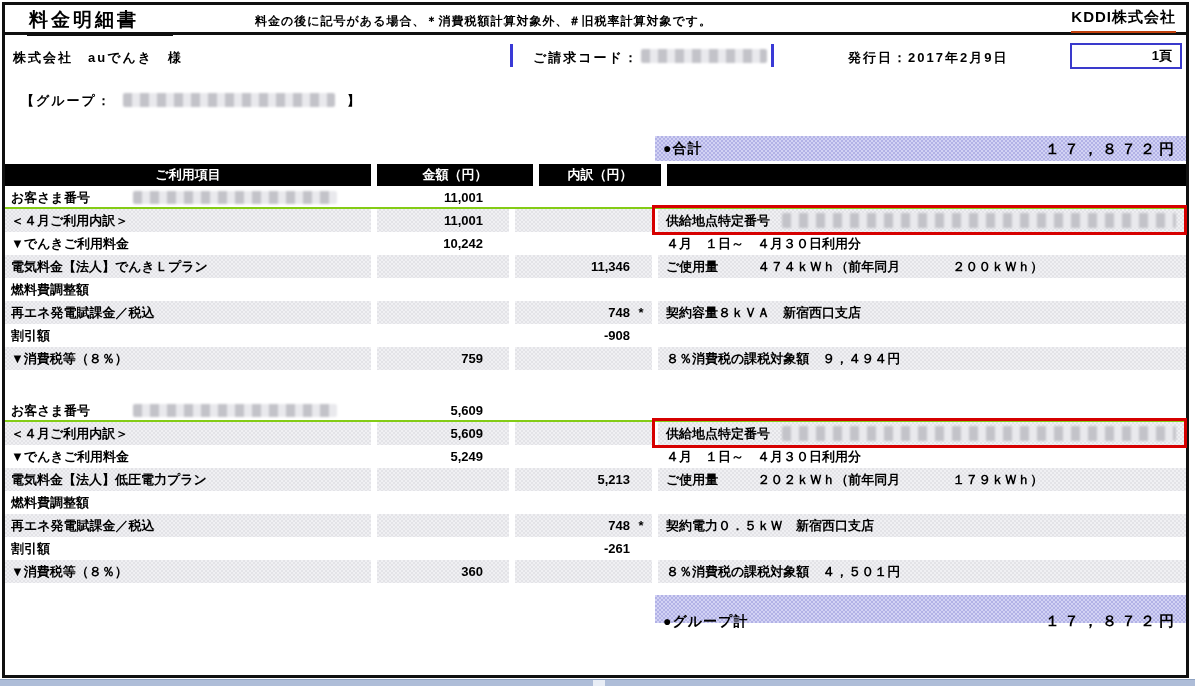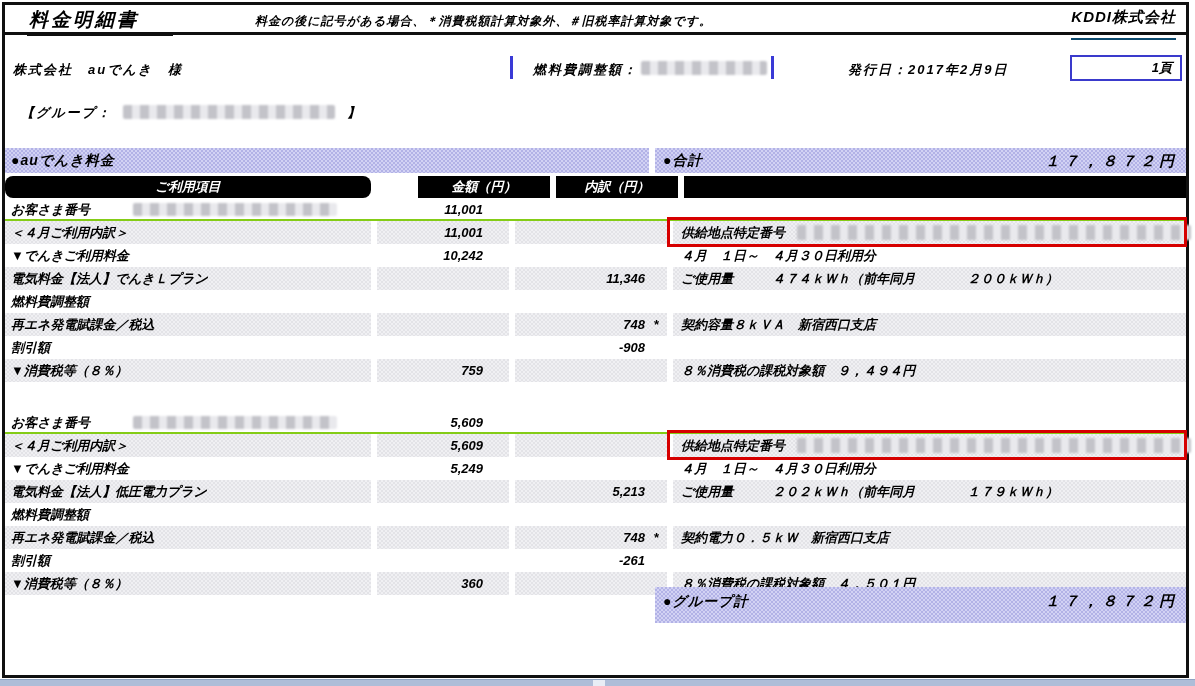--- a/index.html
+++ b/index.html
@@ -1,27 +1,27 @@
 <!DOCTYPE html>
 <html><head>
 <meta charset="utf-8">
 <style>
   html,body{margin:0;padding:0;background:#fff;}
   body{position:relative;width:1195px;height:686px;font-family:"Liberation Sans","DejaVu Sans",sans-serif;overflow:hidden;}
   .frame{position:absolute;left:2px;top:2px;width:1187px;height:676px;border:3px solid #101010;box-sizing:border-box;background:#fff;}
-  .inner{position:relative;width:100%;height:100%;font-style:italic;}
+  .inner{position:relative;width:100%;height:100%;}
 
   
   .hdr{position:relative;height:27px;border-bottom:3px solid #101010;}
   .title{position:absolute;left:22px;top:2px;font-size:19px;font-weight:bold;letter-spacing:3px;border-bottom:2px solid #101010;padding:0 34px 1px 2px;}
   .note{position:absolute;left:250px;top:8px;font-size:12px;font-weight:bold;letter-spacing:1px;}
-  .company{position:absolute;right:10px;top:3px;font-size:15px;font-weight:bold;letter-spacing:1px;border-bottom:2px solid #0c4a6e;padding-bottom:11px;}
-
-  
-  .meta{position:relative;margin-top:20px;height:28px;font-size:13px;font-weight:bold;}
+  .company{position:absolute;right:10px;top:3px;font-size:15px;font-weight:bold;letter-spacing:1px;border-bottom:2px solid #c2410c;padding-bottom:4px;}
+
+  
+  .meta{position:relative;margin-top:8px;height:28px;font-size:13px;font-weight:bold;}
   .cust{position:absolute;left:8px;top:6px;letter-spacing:2px;}
   .vbar{position:absolute;top:1px;width:3px;height:23px;background:#3a3ad6;}
   .v1{left:505px;} .v2{left:766px;}
   .bclabel{position:absolute;left:528px;top:6px;letter-spacing:2px;}
   .bcmask{position:absolute;left:636px;top:6px;width:126px;height:14px;}
   .issue{position:absolute;left:843px;top:6px;letter-spacing:2px;}
   .pagebox{position:absolute;right:4px;top:0px;width:112px;height:26px;border:2px solid #3a3acc;box-sizing:border-box;text-align:right;line-height:22px;padding-right:8px;font-size:13px;font-weight:bold;}
 
   
   .groupline{position:relative;margin-top:17px;height:24px;font-size:13px;font-weight:bold;}
@@ -35,79 +35,78 @@
 
   
   .bars{position:relative;margin-top:24px;height:25px;}
   .barL{position:absolute;left:0;top:0;width:644px;height:25px;line-height:25px;font-size:14px;font-weight:bold;padding-left:6px;box-sizing:border-box;letter-spacing:1px;}
   .barR{position:absolute;left:650px;right:0;top:0;height:25px;line-height:25px;font-size:14px;font-weight:bold;padding:0 8px;box-sizing:border-box;display:flex;justify-content:space-between;letter-spacing:1px;align-items:flex-end;}
   .barR .amt{font-size:15px;letter-spacing:4px;}
 
   
   .thead{display:flex;margin-top:3px;height:22px;line-height:22px;font-size:13px;font-weight:bold;}
   .th{color:#fff;background:#000;text-align:center;margin-right:6px;}
-  .th1{width:366px;border-radius:8px;} .th2{width:132px;margin-left:41px;} .th3{width:122px;}
+  .th1{width:366px;} .th2{width:156px;} .th3{width:122px;}
   .th4{flex:1;color:#000;margin-right:0;}
 
   
   .row{display:flex;height:23px;line-height:23px;font-size:13px;font-weight:bold;box-sizing:border-box;position:relative;}
   .c{box-sizing:border-box;margin-right:6px;position:relative;}
   .c1{width:366px;padding-left:6px;white-space:nowrap;}
   .c1.ind{}
   .c2{width:132px;text-align:right;padding-right:26px;}
-  .c3{width:152px;display:flex;justify-content:flex-end;}
+  .c3{width:137px;display:flex;justify-content:flex-end;}
   .c3 .sfx{width:22px;text-align:center;}
   .c4{flex:1;margin-right:0;padding-left:8px;white-space:nowrap;}
   .row.shade .c{background-image:conic-gradient(#e3e3e7 25%,#f0f0f3 0 50%,#e3e3e7 0 75%,#f0f0f3 0);background-size:4px 4px;}
   .row.blueline{border-bottom:2px solid #84cc16;}
   .spacer{height:29px;}
 
   .masked{background:repeating-linear-gradient(90deg,#c3c3c9 0 9px,#e9e9ed 9px 17px);filter:blur(1.2px);border-radius:2px;display:inline-block;}
   .custmask{position:absolute;left:128px;top:5px;width:204px;height:13px;}
   .supplymask{position:absolute;left:124px;top:4px;width:394px;height:15px;}
 
   .redframe{position:absolute;left:-6px;right:-1px;top:-4px;bottom:-3px;border:3px solid #d60000;pointer-events:none;z-index:5;}
 
   
-  .grpbar{position:absolute;left:650px;right:0;bottom:52px;height:36px;line-height:28px;font-size:14px;font-weight:bold;padding:0 8px;box-sizing:border-box;display:flex;justify-content:space-between;letter-spacing:1px;margin-top:38px;}
+  .grpbar{position:absolute;left:650px;right:0;bottom:52px;height:28px;line-height:28px;font-size:14px;font-weight:bold;padding:12px 8px;box-sizing:border-box;display:flex;justify-content:space-between;letter-spacing:1px;margin-top:38px;}
   .grpbar .amt{font-size:15px;letter-spacing:4px;}
 
   .bottomstrip{position:absolute;left:0;right:0;bottom:0;height:6px;background:#aebdd8;border-top:1px solid #8fa3c2;}
   .notch{position:absolute;left:593px;bottom:0;width:12px;height:6px;background:#e8edf5;}
 </style>
 </head>
 <body>
 
 <div class="frame">
  <div class="inner">
 
   <div class="hdr">
     <span class="title">料金明細書</span>
     <span class="note">料金の後に記号がある場合、＊消費税額計算対象外、＃旧税率計算対象です。</span>
     <span class="company">KDDI株式会社</span>
   </div>
 
   <div class="meta">
     <span class="cust">株式会社　auでんき　様</span>
     <span class="vbar v1"></span>
-    <span class="bclabel">燃料費調整額：</span>
+    <span class="bclabel">ご請求コード：</span>
     <span class="masked bcmask"></span>
     <span class="vbar v2"></span>
     <span class="issue">発行日：2017年2月9日</span>
     <div class="pagebox"><span>1頁</span></div>
   </div>
 
   <div class="groupline">
     <span class="gopen">【グループ：</span>
     <span class="masked gmask"></span>
     <span class="gclose">】</span>
   </div>
 
   <div class="bars">
-    <div class="barL txblue"><span>●auでんき料金</span></div>
     <div class="barR txblue">
       <span>●合計</span>
       <span class="amt">１７，８７２円</span>
     </div>
   </div>
 
   <div class="thead">
     <div class="th th1">ご利用項目</div>
     <div class="th th2">金額（円）</div>
     <div class="th th3">内訳（円）</div>

